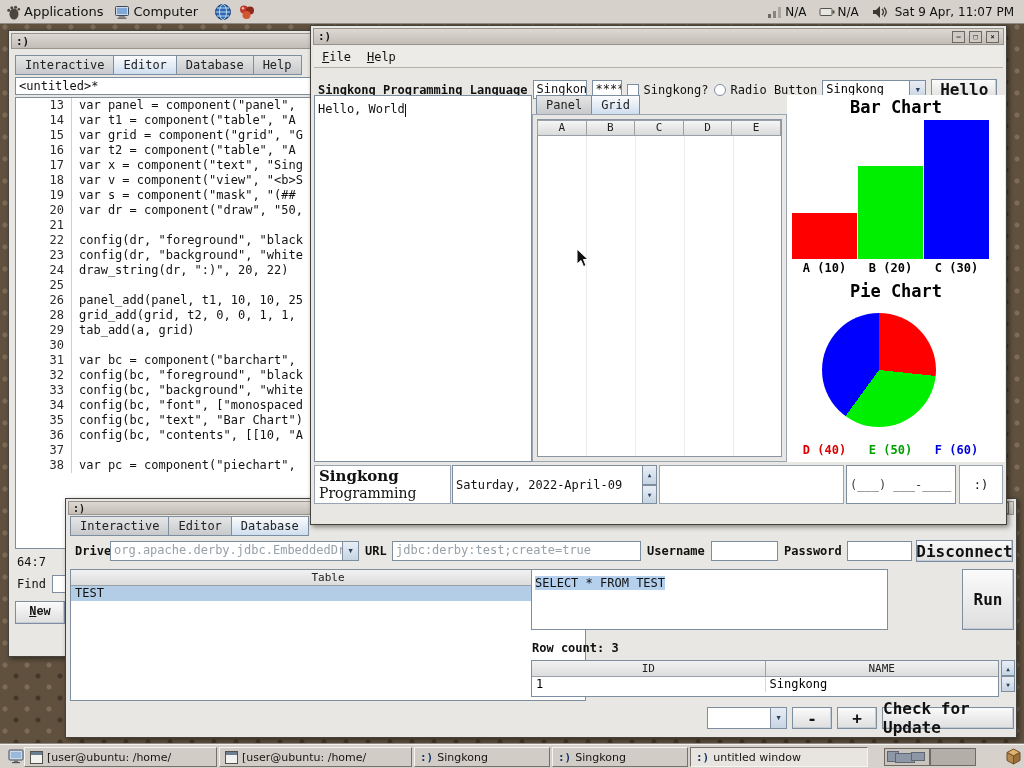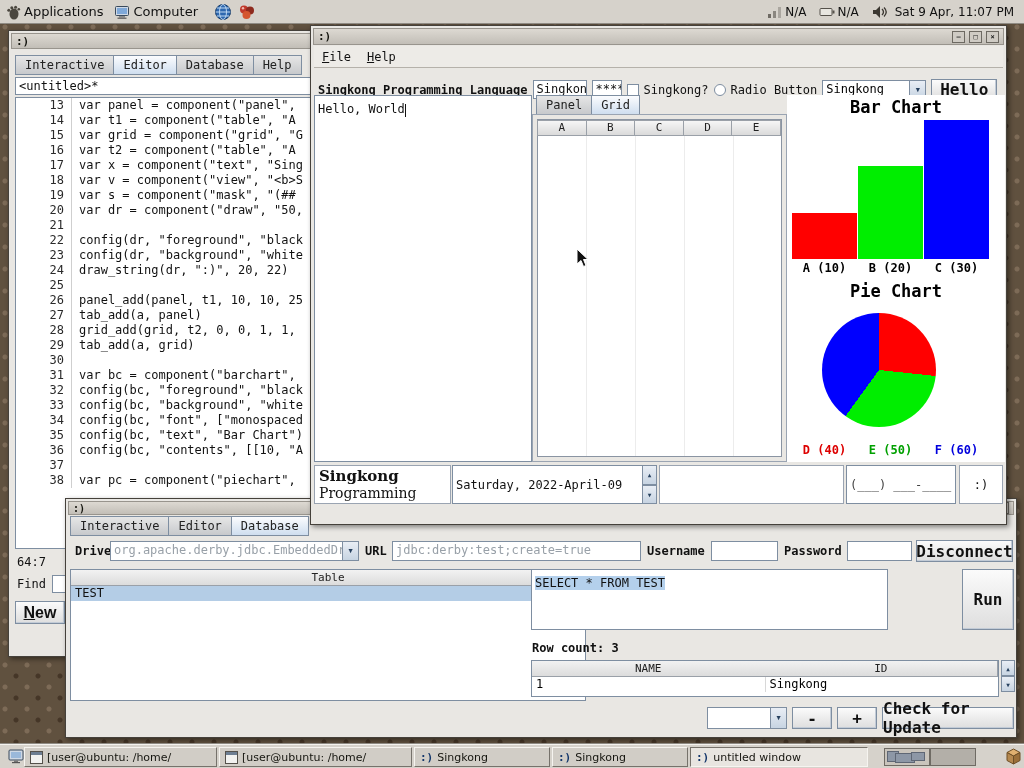--- a/index.html
+++ b/index.html
@@ -34,21 +34,21 @@
 .tbtn{width:13px;height:12px;border:1px solid #6d6962;background:#cfcbc4;color:#222;font-size:7px;line-height:10px;text-align:center;flex:0 0 auto}
 .pushright{margin-left:auto}
 
 
 .tabs{position:absolute;display:flex}
 .tab{height:20px;line-height:18px;padding:0 9px;font-size:12px;color:#222;background:linear-gradient(#e6e6e6,#c7c9cc);border:1px solid #7e8ea1;margin-right:-1px}
 .tab.active{background:linear-gradient(#fbfcfe,#cfdeef)}
 
 
 .btn{display:flex;align-items:center;justify-content:center;background:linear-gradient(#fbfbfb,#dedede);border:1px solid #7e8ea1;box-shadow:inset -1px -1px 0 #c2cbd6;font-weight:bold;font-size:16px;color:#111;font-family:"DejaVu Sans Mono",monospace}
-.btn2{display:block;text-align:center;background:linear-gradient(#fbfbfb,#dedede);border:1px solid #7e8ea1;box-shadow:inset -1px -1px 0 #c2cbd6;font-weight:bold;font-size:16px;color:#111;font-family:Liberation Sans, sans-serif}
+.btn2{display:block;text-align:center;background:linear-gradient(#fbfbfb,#dedede);border:1px solid #7e8ea1;box-shadow:inset -1px -1px 0 #c2cbd6;font-weight:bold;font-size:12px;color:#111;font-family:Liberation Mono, monospace}
 .btn2::first-letter{text-decoration:underline}
 .field{background:#fff;border:1px solid #7e8ea1;font-size:12px;color:#111;padding:1px 3px;white-space:nowrap;overflow:hidden;font-family:"DejaVu Sans Mono",monospace}
 .dim{color:#98a0a8}
 .combo{display:flex;background:#fff;border:1px solid #7e8ea1;overflow:hidden}
 .combo .ctext{flex:1;font-size:12px;padding:1px 3px;white-space:nowrap;overflow:hidden;font-family:"DejaVu Sans Mono",monospace}
 .combo .carrow{flex:0 0 16px;display:flex;align-items:center;justify-content:center;font-size:7px;color:#27415f;background:linear-gradient(#e9eef5,#c7d4e2);border-left:1px solid #7e8ea1}
 .spin{display:flex;flex-direction:column;flex:0 0 14px}
 .spin div{flex:1;display:flex;align-items:center;justify-content:center;font-size:6px;color:#27415f;background:linear-gradient(#e9eef5,#c7d4e2);border:1px solid #7e8ea1;border-left:none}
 .cb{width:12px;height:12px;background:#fff;border:1px solid #7e8ea1;flex:0 0 auto}
 .rad{width:12px;height:12px;border-radius:50%;background:#fff;border:1px solid #7e8ea1;flex:0 0 auto}
@@ -104,21 +104,20 @@
     <div class="code-row"><span class="ln">17</span><span class="ct">var x = component("text", "Sing</span></div>
     <div class="code-row"><span class="ln">18</span><span class="ct">var v = component("view", "&lt;b&gt;S</span></div>
     <div class="code-row"><span class="ln">19</span><span class="ct">var s = component("mask", "(##</span></div>
     <div class="code-row"><span class="ln">20</span><span class="ct">var dr = component("draw", "50,</span></div>
     <div class="code-row"><span class="ln">21</span><span class="ct"></span></div>
     <div class="code-row"><span class="ln">22</span><span class="ct">config(dr, "foreground", "black</span></div>
     <div class="code-row"><span class="ln">23</span><span class="ct">config(dr, "background", "white</span></div>
     <div class="code-row"><span class="ln">24</span><span class="ct">draw_string(dr, ":)", 20, 22)</span></div>
     <div class="code-row"><span class="ln">25</span><span class="ct"></span></div>
     <div class="code-row"><span class="ln">26</span><span class="ct">panel_add(panel, t1, 10, 10, 25</span></div>
-    <div class="code-row"><span class="ln">27</span><span class="ct">tab_add(a, panel)</span></div>
     <div class="code-row"><span class="ln">28</span><span class="ct">grid_add(grid, t2, 0, 0, 1, 1,</span></div>
     <div class="code-row"><span class="ln">29</span><span class="ct">tab_add(a, grid)</span></div>
     <div class="code-row"><span class="ln">30</span><span class="ct"></span></div>
     <div class="code-row"><span class="ln">31</span><span class="ct">var bc = component("barchart",</span></div>
     <div class="code-row"><span class="ln">32</span><span class="ct">config(bc, "foreground", "black</span></div>
     <div class="code-row"><span class="ln">33</span><span class="ct">config(bc, "background", "white</span></div>
     <div class="code-row"><span class="ln">34</span><span class="ct">config(bc, "font", ["monospaced</span></div>
     <div class="code-row"><span class="ln">35</span><span class="ct">config(bc, "text", "Bar Chart")</span></div>
     <div class="code-row"><span class="ln">36</span><span class="ct">config(bc, "contents", [[10, "A</span></div>
     <div class="code-row"><span class="ln">37</span><span class="ct"></span></div>
@@ -160,22 +159,22 @@
     <div class="mono" style="height:15px;line-height:15px;background:#b4cde6;font-size:12px;padding-left:4px;color:#111">TEST</div>
   </div>
   <div style="position:absolute;left:465px;top:70px;width:357px;height:61px;background:#fff;border:1px solid #7e8ea1;padding:2px 3px">
     <span class="mono" style="font-size:12px;background:#b4d0ec;color:#111">SELECT * FROM TEST</span>
   </div>
   <div class="btn" style="position:absolute;left:896px;top:70px;width:52px;height:61px">Run</div>
   <div class="lbl bold mono" style="position:absolute;left:466px;top:142px">Row count: 3</div>
 
   <div style="position:absolute;left:465px;top:161px;width:468px;height:37px;background:#fff;border:1px solid #7e8ea1">
     <div style="display:flex">
+      <div class="th" style="flex:1;border-right:1px solid #9aa0a8">ID</div>
       <div class="th" style="flex:1">NAME</div>
-      <div class="th" style="flex:1;border-right:1px solid #9aa0a8">ID</div>
     </div>
     <div style="display:flex;height:15px;line-height:15px;font-size:12px">
       <div class="mono" style="flex:1;padding-left:4px;border-right:1px solid #d8d8d8">1</div>
       <div class="mono" style="flex:1;padding-left:4px">Singkong</div>
     </div>
   </div>
   <div class="sbtn" style="left:935px;top:161px;width:14px;height:16px">▲</div>
   <div class="sbtn" style="left:935px;top:177px;width:14px;height:16px">▼</div>
 
   <div class="combo" style="position:absolute;left:641px;top:208px;width:80px;height:22px">

